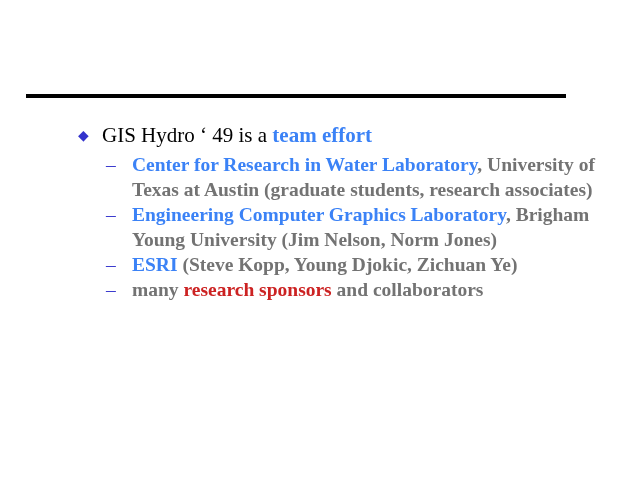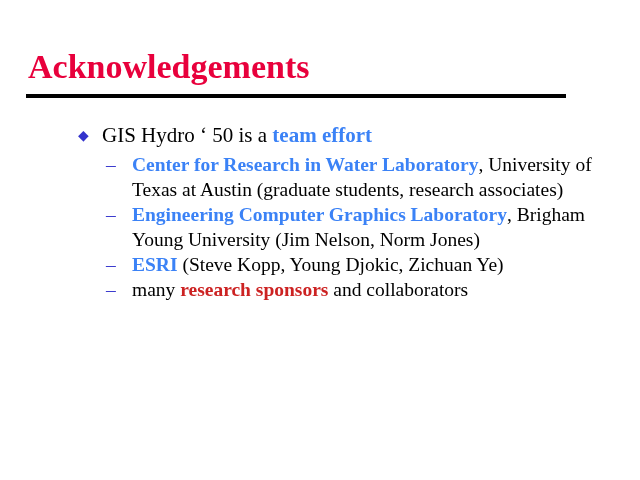--- a/index.html
+++ b/index.html
@@ -70,45 +70,44 @@
     color: #000000;
   }
   .l2 .dash {
     position: absolute;
     left: 30px;
     top: 0px;
     font-size: 19.5px;
     color: #3333cc;
   }
   .black {
-    color: #000000;
-    font-weight: normal;
+    color: #737373;
+    font-weight: bold;
   }
   .bold-blue {
     color: #3b82f6;
     font-weight: bold;
   }
   .sponsor {
     color: #cc2222;
     font-weight: bold;
   }
 </style>
 </head>
 <body>
 
 <div class="slide">
 
-  <div class="title">Acknowledgements</div>
   <div class="title-rule"></div>
 
   <div class="body">
 
     <div class="l1">
       <span class="bullet">◆</span>
-      <span>GIS Hydro ‘ 50 is a </span><span class="bold-blue">team effort</span>
+      <span>GIS Hydro ‘ 49 is a </span><span class="bold-blue">team effort</span>
     </div>
 
     <div class="l2">
       <span class="dash">–</span>
       <span class="bold-blue">Center for Research in Water Laboratory</span><span class="black">, University of Texas at Austin (graduate students, research associates)</span>
     </div>
 
     <div class="l2">
       <span class="dash">–</span>
       <span class="bold-blue">Engineering Computer Graphics Laboratory</span><span class="black">, Brigham Young University (Jim Nelson, Norm Jones)</span>

